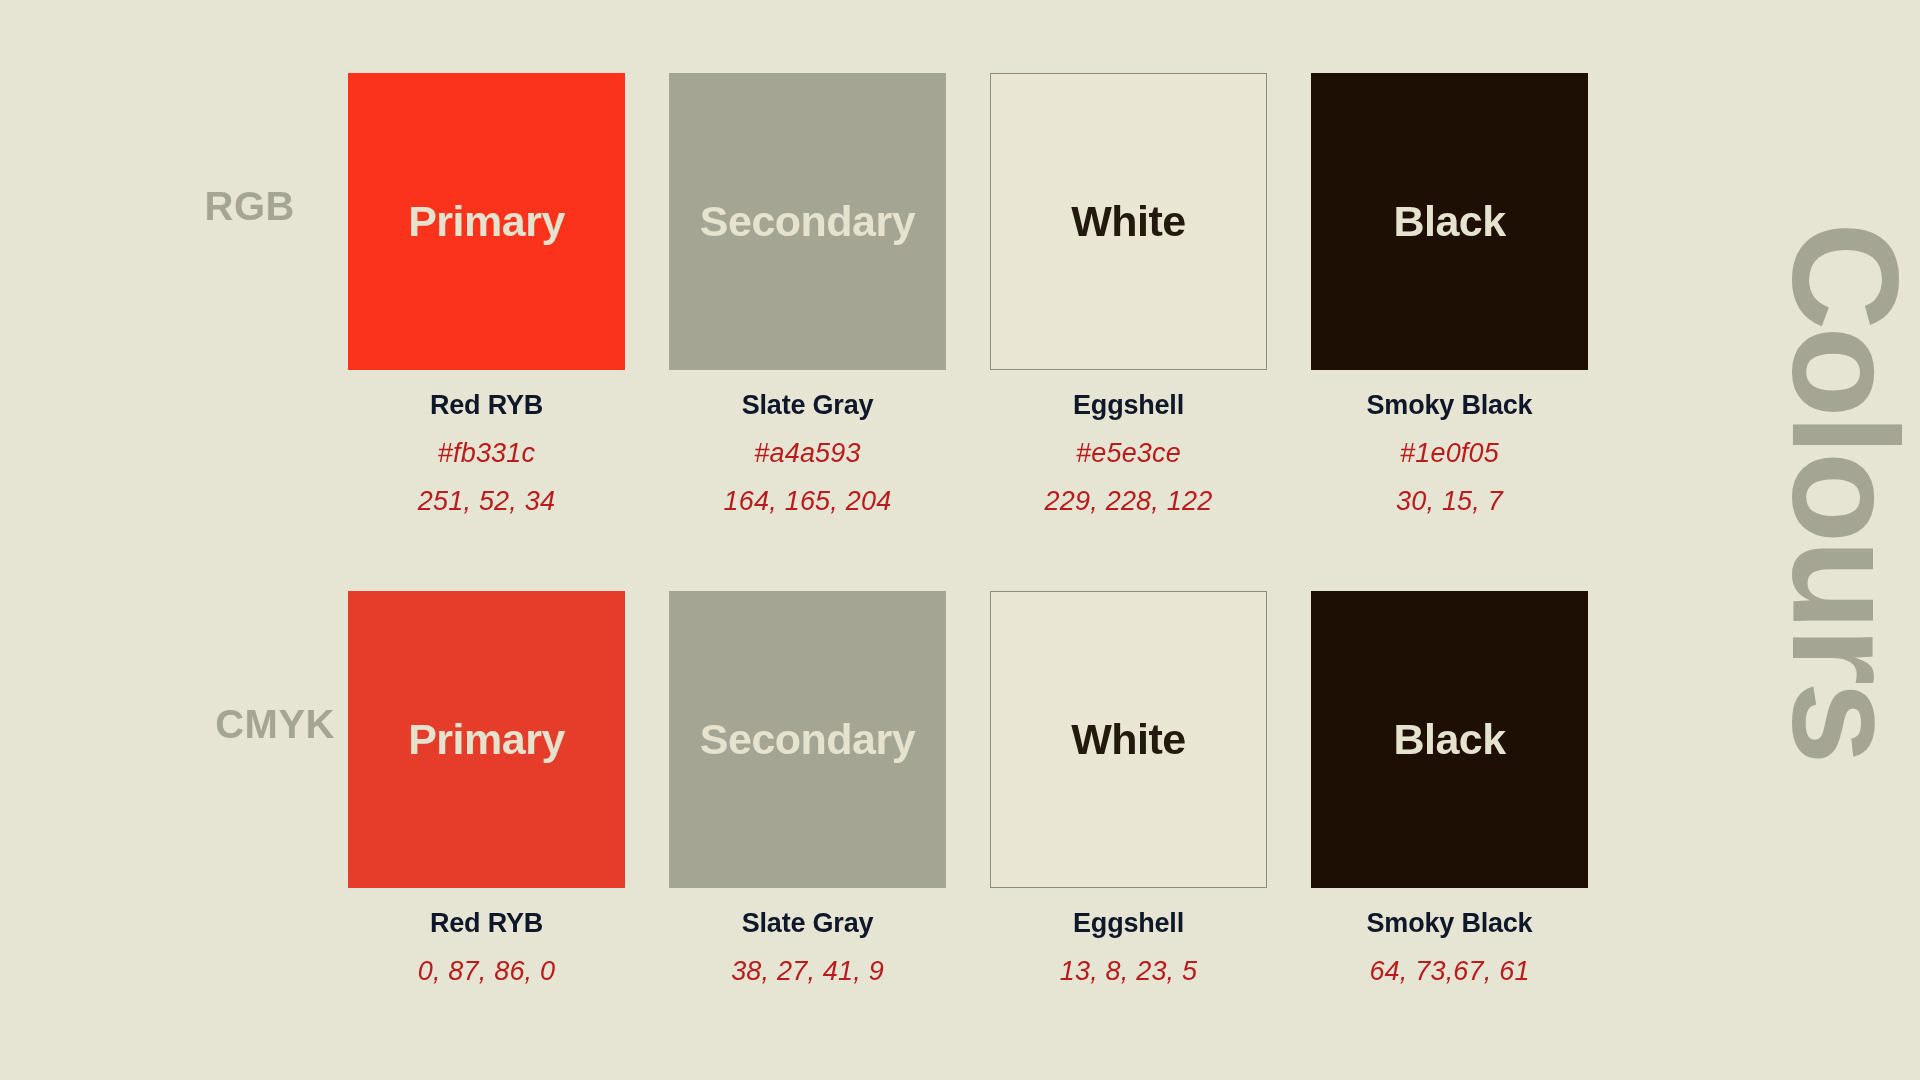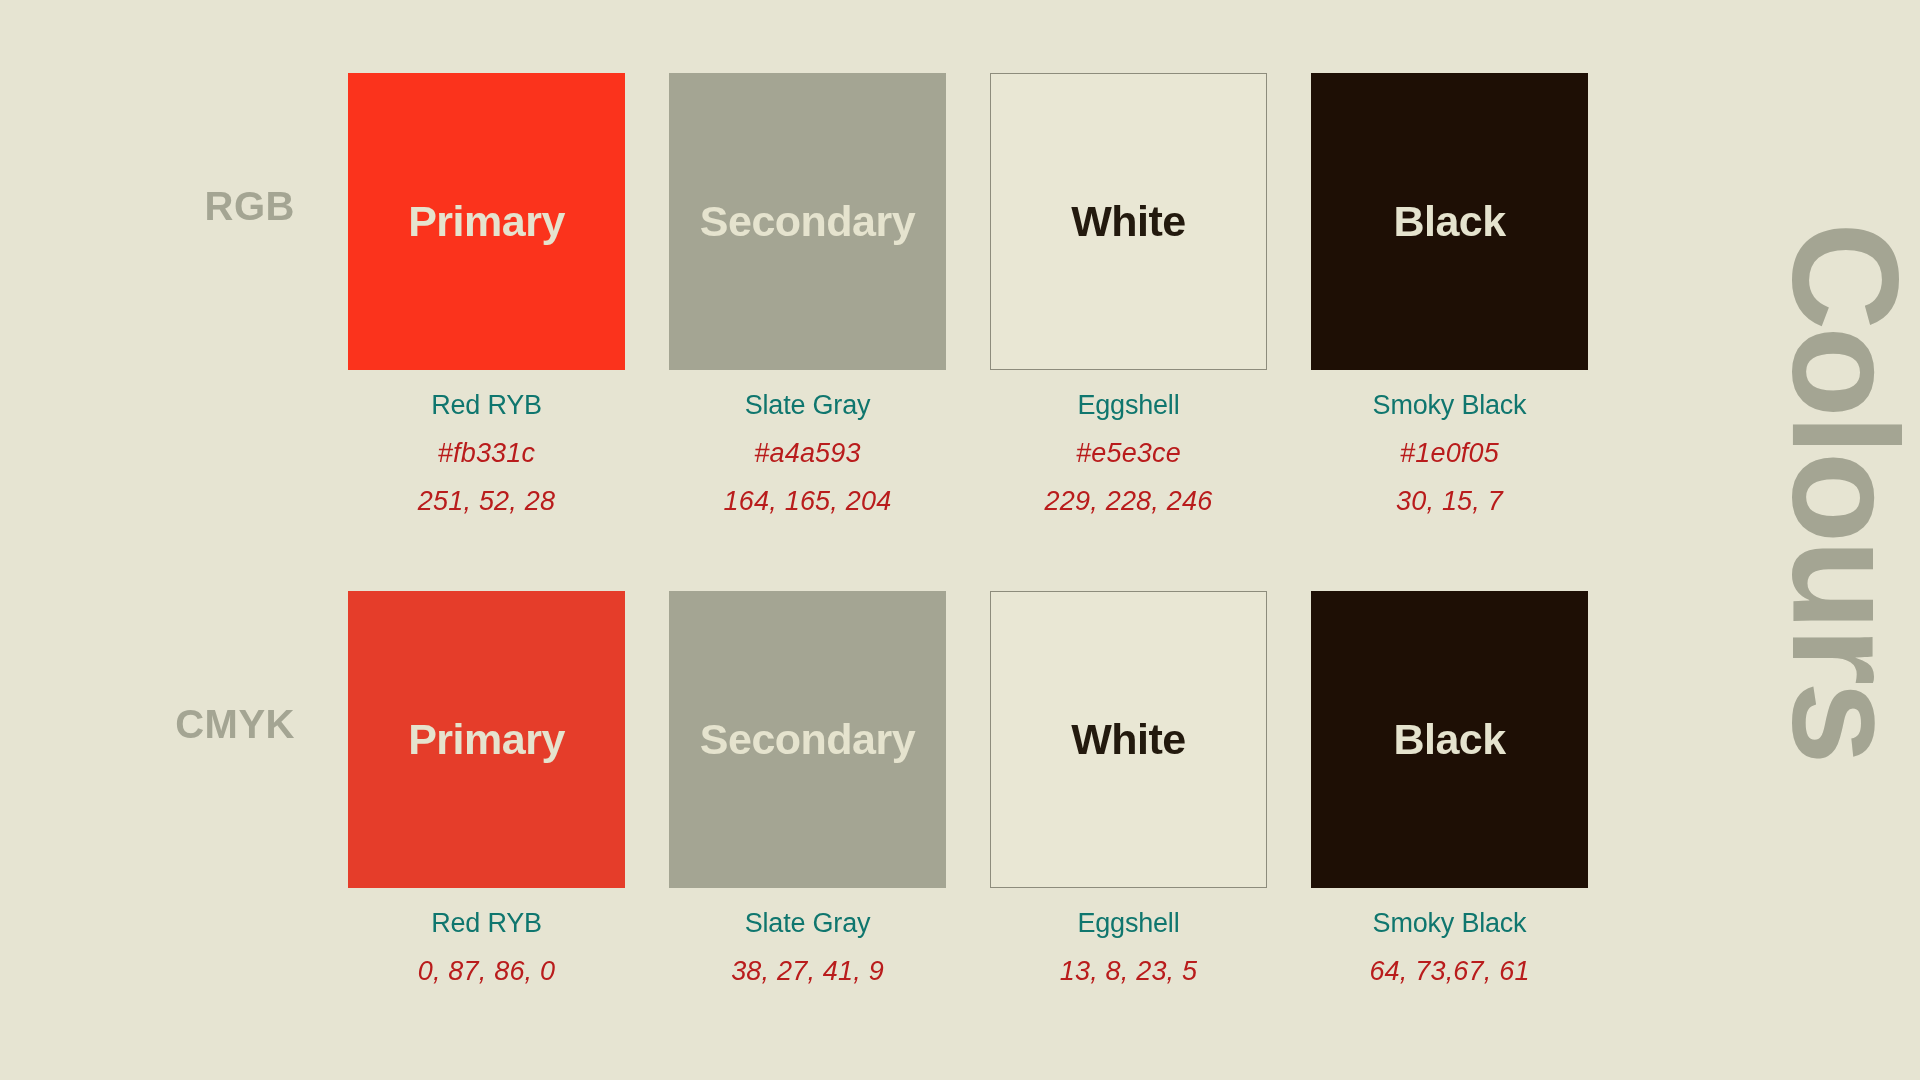--- a/index.html
+++ b/index.html
@@ -35,21 +35,21 @@
     left: 0;
     width: 295px;
     text-align: right;
     top: 113px;
     font-size: 40px;
     font-weight: 700;
     letter-spacing: 0.5px;
     color: #a4a593;
     line-height: 1;
   }
-  .row-cmyk .row-label { top: 113px; }
+  .row-cmyk .row-label { top: 113px; padding-left: 40px; }
 
   
   .cols {
     position: absolute;
     left: 348px;
     top: 0;
     display: flex;
     gap: 44px;
   }
 
@@ -73,22 +73,22 @@
     line-height: 1;
   }
 
   .meta {
     margin-top: 22px;
     text-align: center;
   }
 
   .meta .name {
     font-size: 27px;
-    font-weight: 400;
-    color: #0f766e;
+    font-weight: 700;
+    color: #0f172a;
     line-height: 1.0;
     letter-spacing: -0.2px;
   }
 
   .meta .val {
     font-size: 27px;
     font-style: italic;
     color: #b91c1c;
     line-height: 1.0;
     margin-top: 21px;
@@ -128,21 +128,21 @@
     <div class="row-label">RGB</div>
     <div class="cols">
 
       <div class="col">
         <div class="chip" style="background: rgb(251, 51, 28);">
           <span class="chip-label" style="color: rgb(229, 227, 206);">Primary</span>
         </div>
         <div class="meta">
           <div class="name">Red RYB</div>
           <div class="val">#fb331c</div>
-          <div class="val">251, 52, 28</div>
+          <div class="val">251, 52, 34</div>
         </div>
       </div>
 
       <div class="col">
         <div class="chip" style="background: rgb(164, 165, 147);">
           <span class="chip-label" style="color: rgb(229, 227, 206);">Secondary</span>
         </div>
         <div class="meta">
           <div class="name">Slate Gray</div>
           <div class="val">#a4a593</div>
@@ -150,21 +150,21 @@
         </div>
       </div>
 
       <div class="col">
         <div class="chip" style="background: rgb(233, 231, 212); border: 1px solid rgb(141, 140, 124);">
           <span class="chip-label" style="color: rgb(35, 26, 14);">White</span>
         </div>
         <div class="meta">
           <div class="name">Eggshell</div>
           <div class="val">#e5e3ce</div>
-          <div class="val">229, 228, 246</div>
+          <div class="val">229, 228, 122</div>
         </div>
       </div>
 
       <div class="col">
         <div class="chip" style="background: rgb(30, 15, 5);">
           <span class="chip-label" style="color: rgb(229, 227, 206);">Black</span>
         </div>
         <div class="meta">
           <div class="name">Smoky Black</div>
           <div class="val">#1e0f05</div>

